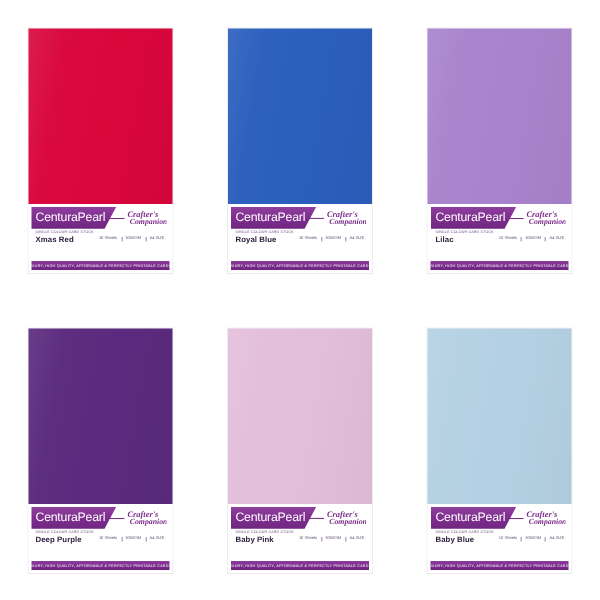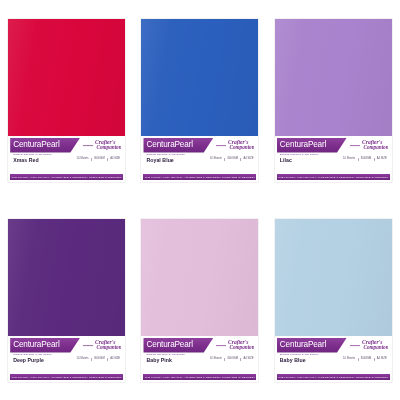--- a/index.html
+++ b/index.html
@@ -30,21 +30,21 @@
     position: relative;
     display: flex;
     align-items: center;
     justify-content: center;
     background: #ffffff;
   }
 
   
   .product {
     position: relative;
-    width: 117px;
+    width: 96px;
     height: 163px;
     background: #ffffff;
     display: flex;
     flex-direction: column;
     box-shadow: 0 0 0 0.5px rgba(205,205,205,0.55);
   }
 
   .sheet {
     flex: 1 1 auto;
     width: 100%;

